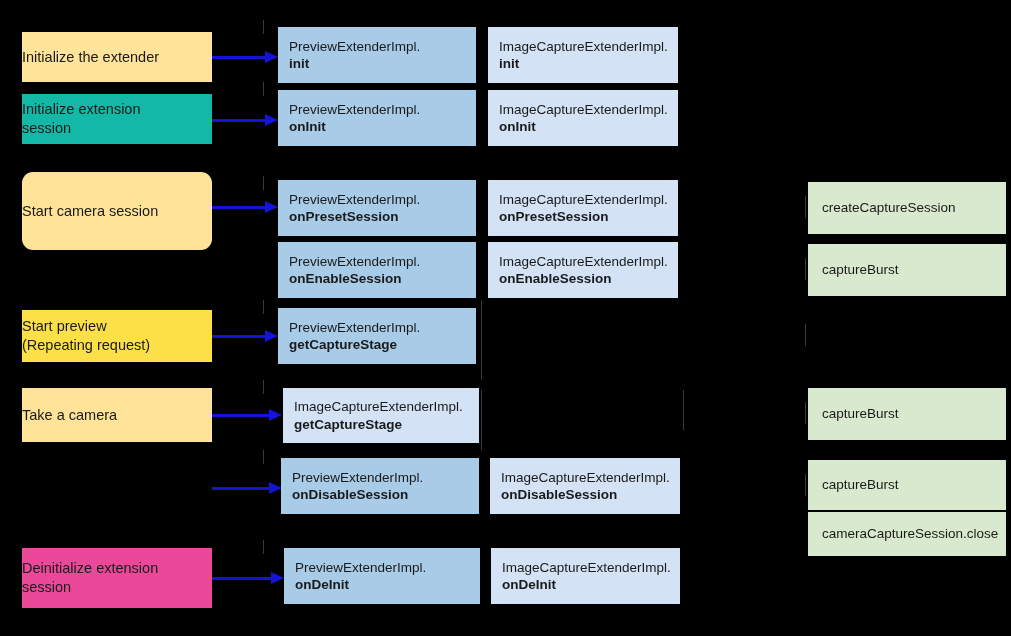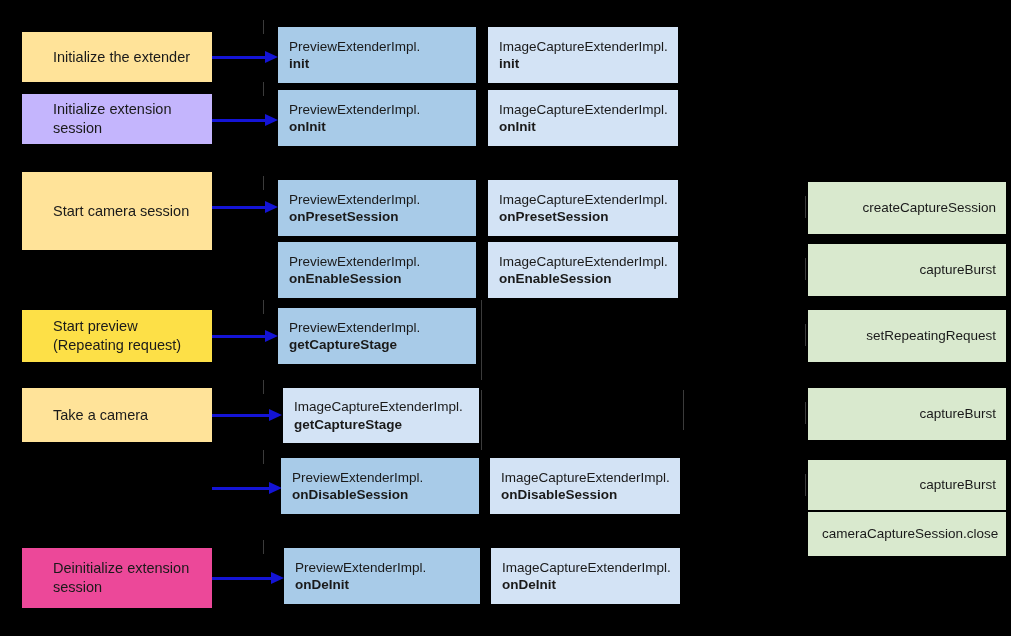--- a/index.html
+++ b/index.html
@@ -32,30 +32,29 @@
     font-weight: 400;
     white-space: pre-line;
   }
   .box .l2 {
     font-size: 13.5px;
     font-weight: bold;
   }
   .box.stage {
     font-size: 14.5px;
     justify-content: center;
-    padding-left: 31px;
+    padding-left: 0;
   }
   .box.stage .l1 {
     font-size: 14.5px;
     white-space: pre-line;
   }
   .box.green {
     font-size: 13.5px;
     padding-left: 14px;
-    text-align: right;
   }
   .box.green .l1 {
     font-size: 13.5px;
   }
   .arrow {
     position: absolute;
     height: 0;
   }
   .arrow .shaft {
     position: absolute;
@@ -111,38 +110,38 @@
   </div>
   <div class="box" style="left:278px; top:27px; width:198px; height:56px; background:#A8CBE8;">
     <span class="l1">PreviewExtenderImpl.</span>
     <span class="l2">init</span>
   </div>
   <div class="box" style="left:488px; top:27px; width:190px; height:56px; background:#D3E3F5;">
     <span class="l1">ImageCaptureExtenderImpl.</span>
     <span class="l2">init</span>
   </div>
 
-  <div class="box stage" style="left:22px; top:94px; width:190px; height:50px; background:#c4b5fd;">
+  <div class="box stage" style="left:22px; top:94px; width:190px; height:50px; background:#14b8a6;">
     <span class="l1">Initialize extension
 session</span>
   </div>
   <div class="arrow" style="left:212px; top:120px; width:66px;">
     <div class="shaft" style="width:54px;"></div>
     <div class="head" style="left:53px;"></div>
   </div>
   <div class="box" style="left:278px; top:90px; width:198px; height:56px; background:#A8CBE8;">
     <span class="l1">PreviewExtenderImpl.</span>
     <span class="l2">onInit</span>
   </div>
   <div class="box" style="left:488px; top:90px; width:190px; height:56px; background:#D3E3F5;">
     <span class="l1">ImageCaptureExtenderImpl.</span>
     <span class="l2">onInit</span>
   </div>
 
-  <div class="box stage" style="left:22px; top:172px; width:190px; height:78px; background:#FFE399;">
+  <div class="box stage" style="left:22px; top:172px; width:190px; height:78px; background:#FFE399;border-radius:11px;">
     <span class="l1">Start camera session</span>
   </div>
   <div class="arrow" style="left:212px; top:207px; width:66px;">
     <div class="shaft" style="width:54px;"></div>
     <div class="head" style="left:53px;"></div>
   </div>
   <div class="box" style="left:278px; top:180px; width:198px; height:56px; background:#A8CBE8;">
     <span class="l1">PreviewExtenderImpl.</span>
     <span class="l2">onPresetSession</span>
   </div>
@@ -171,23 +170,20 @@
 (Repeating request)</span>
   </div>
   <div class="arrow" style="left:212px; top:336px; width:66px;">
     <div class="shaft" style="width:54px;"></div>
     <div class="head" style="left:53px;"></div>
   </div>
   <div class="box" style="left:278px; top:308px; width:198px; height:56px; background:#A8CBE8;">
     <span class="l1">PreviewExtenderImpl.</span>
     <span class="l2">getCaptureStage</span>
   </div>
-  <div class="box green" style="left:808px; top:310px; width:198px; height:52px; background:#D9E9CE;">
-    <span class="l1">setRepeatingRequest</span>
-  </div>
 
   <div class="box stage" style="left:22px; top:388px; width:190px; height:54px; background:#FFE399;">
     <span class="l1">Take a camera</span>
   </div>
   <div class="arrow" style="left:212px; top:415px; width:70px;">
     <div class="shaft" style="width:58px;"></div>
     <div class="head" style="left:57px;"></div>
   </div>
   <div class="box" style="left:283px; top:388px; width:196px; height:55px; background:#D3E3F5;">
     <span class="l1">ImageCaptureExtenderImpl.</span>

